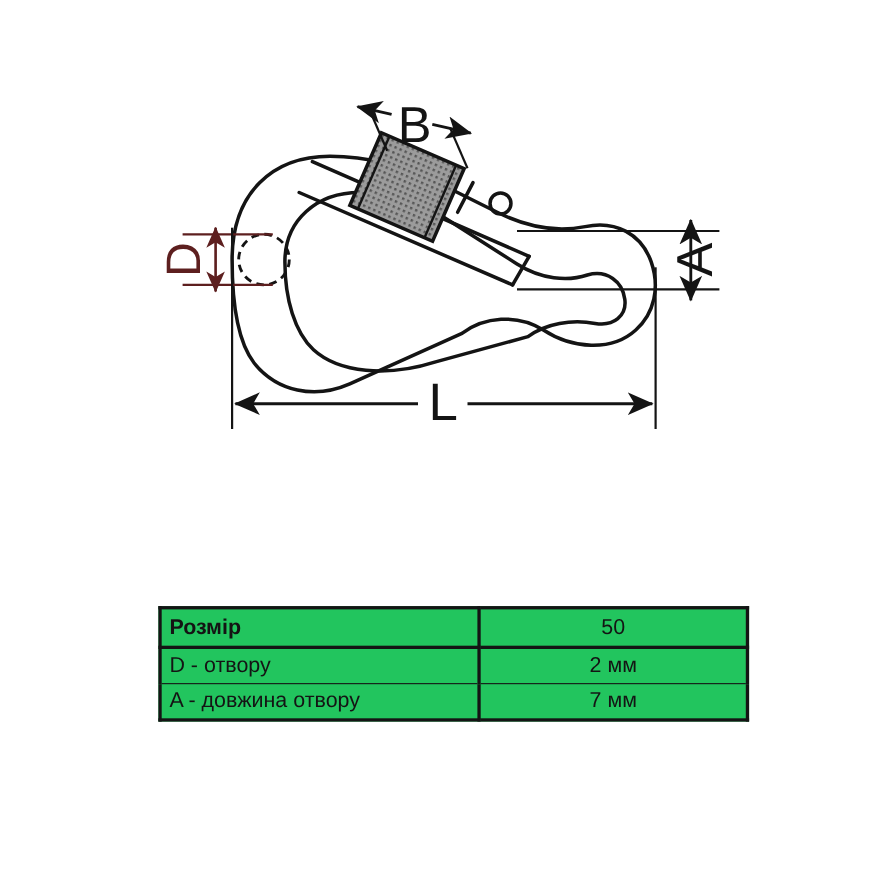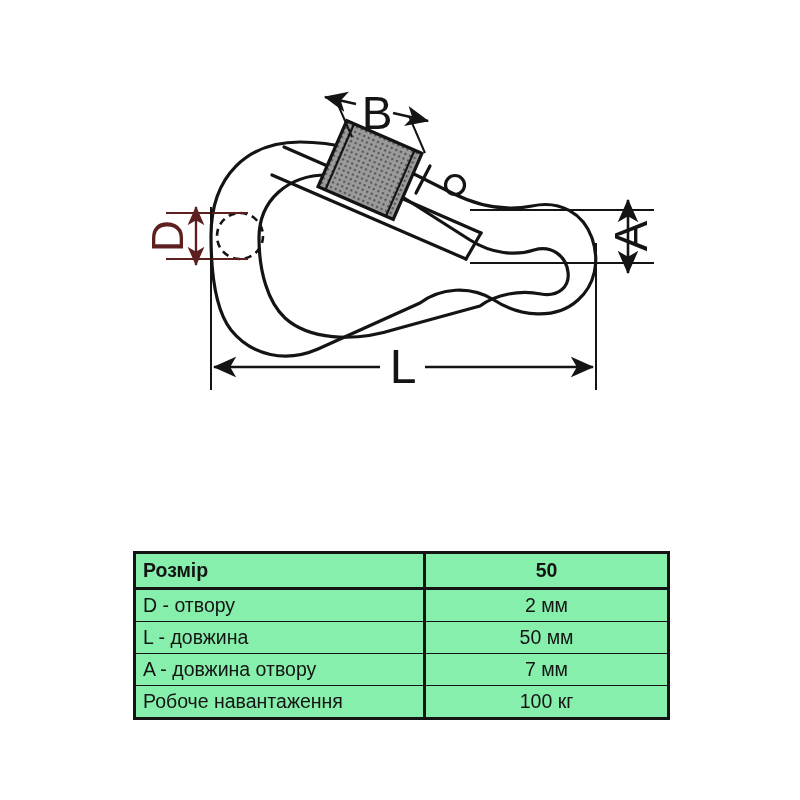--- a/index.html
+++ b/index.html
@@ -31,26 +31,26 @@
     height: 470px;
   }
   #drawing {
     display: block;
     width: 800px;
     height: 470px;
   }
   
   #spec-table {
     position: absolute;
-    left: 133px;
+    left: 144px;
     top: 551px;
     width: 534px;
     border-collapse: collapse;
     table-layout: fixed;
-    background: #86efac;
+    background: #22c55e;
   }
   #spec-table col.c-label { width: 290px; }
   #spec-table col.c-value { width: 244px; }
   #spec-table td {
     border: 1.6px solid #141414;
     height: 31px;
     padding: 0 0 0 7px;
     font-size: 19.5px;
     line-height: 1.05;
     color: #141414;
@@ -60,21 +60,21 @@
   #spec-table td.value {
     text-align: center;
     padding: 0;
   }
   #spec-table tr.header-row td {
     font-weight: bold;
     border-bottom-width: 3.2px;
     height: 33px;
   }
   #spec-table tr.header-row td.value {
-    font-weight: bold;
+    font-weight: normal;
     margin-left: 36px;
   }
   #spec-table tr:first-child td { border-top-width: 3.2px; }
   #spec-table tr:last-child td { border-bottom-width: 3.2px; }
   #spec-table td:first-child { border-left-width: 3.2px; }
   #spec-table td:last-child { border-right-width: 3.2px; }
   #spec-table td.label { border-right-width: 3.0px; }
 </style>
 </head>
 <body>
@@ -182,27 +182,19 @@
     <tbody>
       <tr class="header-row">
         <td class="label">Розмір</td>
         <td class="value">50</td>
       </tr>
       <tr>
         <td class="label">D - отвору</td>
         <td class="value">2 мм</td>
       </tr>
       <tr>
-        <td class="label">L - довжина</td>
-        <td class="value">50 мм</td>
-      </tr>
-      <tr>
         <td class="label">A - довжина отвору</td>
         <td class="value">7 мм</td>
       </tr>
-      <tr>
-        <td class="label">Робоче навантаження</td>
-        <td class="value">100 кг</td>
-      </tr>
     </tbody>
   </table>
 
 </div>
 
 </body></html>

